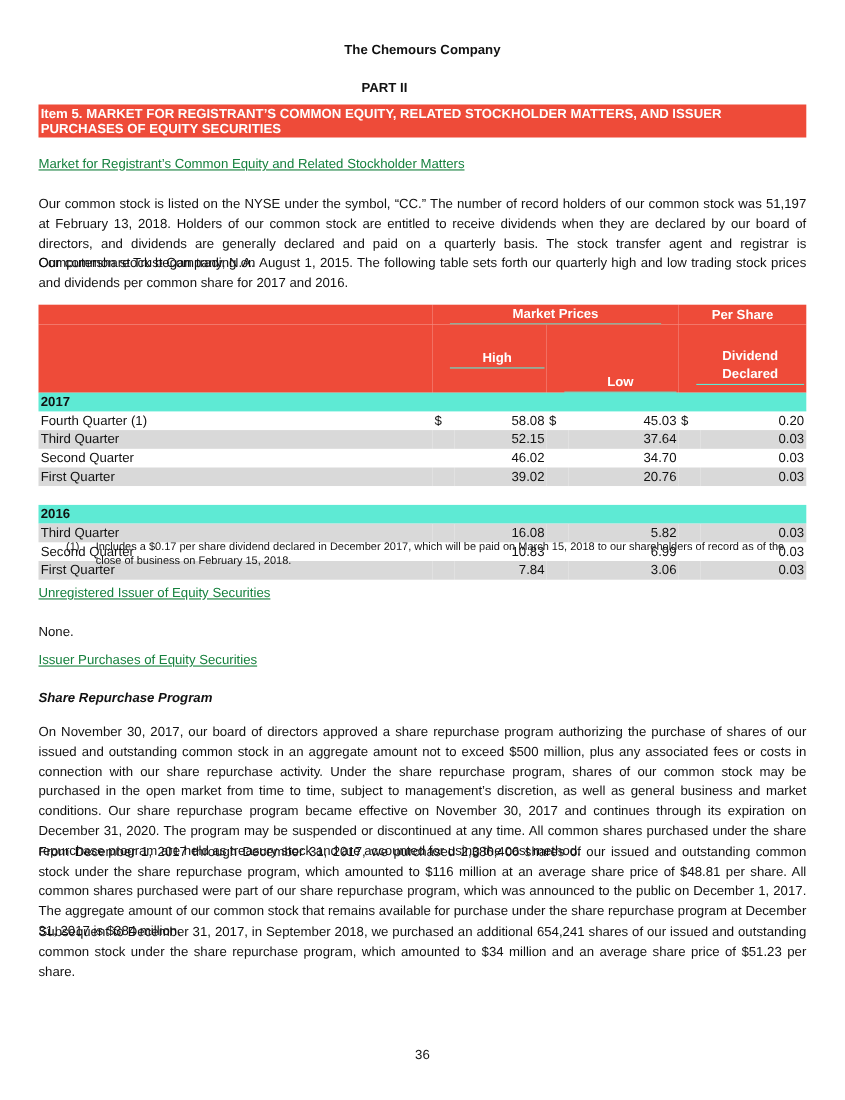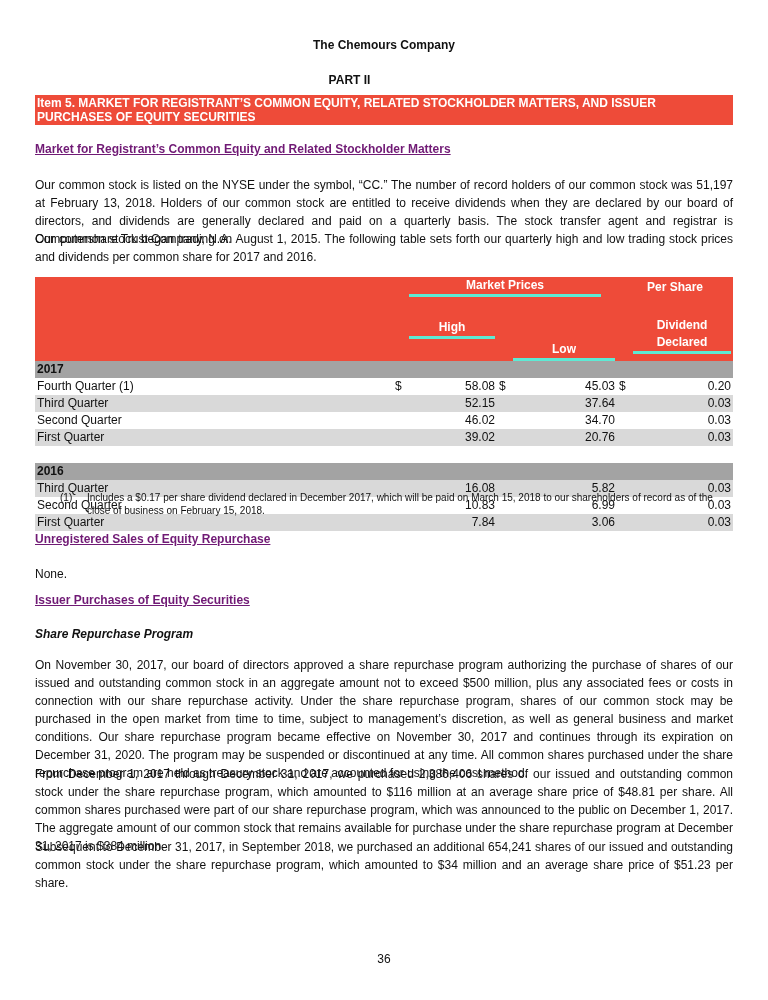--- a/index.html
+++ b/index.html
@@ -11,36 +11,36 @@
     .center { text-align: center; font-weight: bold; font-size: 12px; }
     .company { position: absolute; left: 0; width: 768px; top: 38px; }
     .part { position: absolute; left: 0; width: 699px; top: 73px; }
     .item-banner {
       position: absolute; left: 35px; width: 698px; top: 95px;
       background: #ee4b39; color: #fff; font-weight: bold; font-size: 12px;
       line-height: 14px; padding: 1px 2px 1px 2px; box-sizing: border-box;
       text-transform: none;
     }
     .sec-heading {
-      position: absolute; left: 35px; color: #701a75; font-weight: bold;
+      position: absolute; left: 35px; color: #15803d; font-weight: normal;
       text-decoration: underline; font-size: 12px;
     }
     .para {
       position: absolute; left: 35px; width: 698px; font-size: 12px;
       line-height: 18px; text-align: justify;
     }
     table.prices {
       position: absolute; left: 35px; top: 277px; width: 698px;
       border-collapse: collapse; font-size: 12px;
     }
     table.prices td { padding: 0 2px; height: 17px; line-height: 17px; }
     .hdr td { background: #ee4b39; color: #fff; font-weight: bold; text-align: center; }
     .hdr1 td { height: 16px; line-height: 16px; }
-    .uline { border-bottom: 3px solid #5eead4; }
-    .yr td { background: #a3a3a3; font-weight: bold; }
+    .uline { border-bottom: 1px solid #5eead4; }
+    .yr td { background: #5eead4; font-weight: bold; }
     .shade td { background: #d9d9d9; }
     .num { text-align: right; }
     .dollar { text-align: left; }
     .spacer td { height: 14px; background: #fff; }
     .footnote {
       position: absolute; left: 60px; width: 672px; top: 491px;
       font-size: 10px; line-height: 13px;
     }
     .fn-mark { position: absolute; left: 0; }
     .fn-text { position: absolute; left: 27px; width: 645px; }
@@ -166,21 +166,21 @@
         <td class="num">0.03</td>
   </tr>
 </tbody>
   </table>
 
 <div class="footnote">
   <span class="fn-mark">(1)</span>
   <span class="fn-text">Includes a $0.17 per share dividend declared in December 2017, which will be paid on March 15, 2018 to our shareholders of record as of the close of business on February 15, 2018.</span>
 </div>
 
-<div class="sec-heading" style="top:532px;">Unregistered Sales of Equity Repurchase</div>
+<div class="sec-heading" style="top:532px;">Unregistered Issuer of Equity Securities</div>
 <div class="para" style="top:565px;">None.</div>
 
 <div class="sec-heading" style="top:593px;">Issuer Purchases of Equity Securities</div>
 <div class="italic-h" style="top:627px;">Share Repurchase Program</div>
 
 <div class="para" style="top:656px;">On November 30, 2017, our board of directors approved a share repurchase program authorizing the purchase of shares of our issued and outstanding common stock in an aggregate amount not to exceed $500 million, plus any associated fees or costs in connection with our share repurchase activity. Under the share repurchase program, shares of our common stock may be purchased in the open market from time to time, subject to management’s discretion, as well as general business and market conditions. Our share repurchase program became effective on November 30, 2017 and continues through its expiration on December 31, 2020. The program may be suspended or discontinued at any time. All common shares purchased under the share repurchase program are held as treasury stock and are accounted for using the cost method.</div>
 <div class="para" style="top:765px;">From December 1, 2017 through December 31, 2017, we purchased 2,386,406 shares of our issued and outstanding common stock under the share repurchase program, which amounted to $116 million at an average share price of $48.81 per share. All common shares purchased were part of our share repurchase program, which was announced to the public on December 1, 2017. The aggregate amount of our common stock that remains available for purchase under the share repurchase program at December 31, 2017 is $384 million.</div>
 <div class="para" style="top:838px;">Subsequent to December 31, 2017, in September 2018, we purchased an additional 654,241 shares of our issued and outstanding common stock under the share repurchase program, which amounted to $34 million and an average share price of $51.23 per share.</div>
 
 <div class="page-num">36</div>

